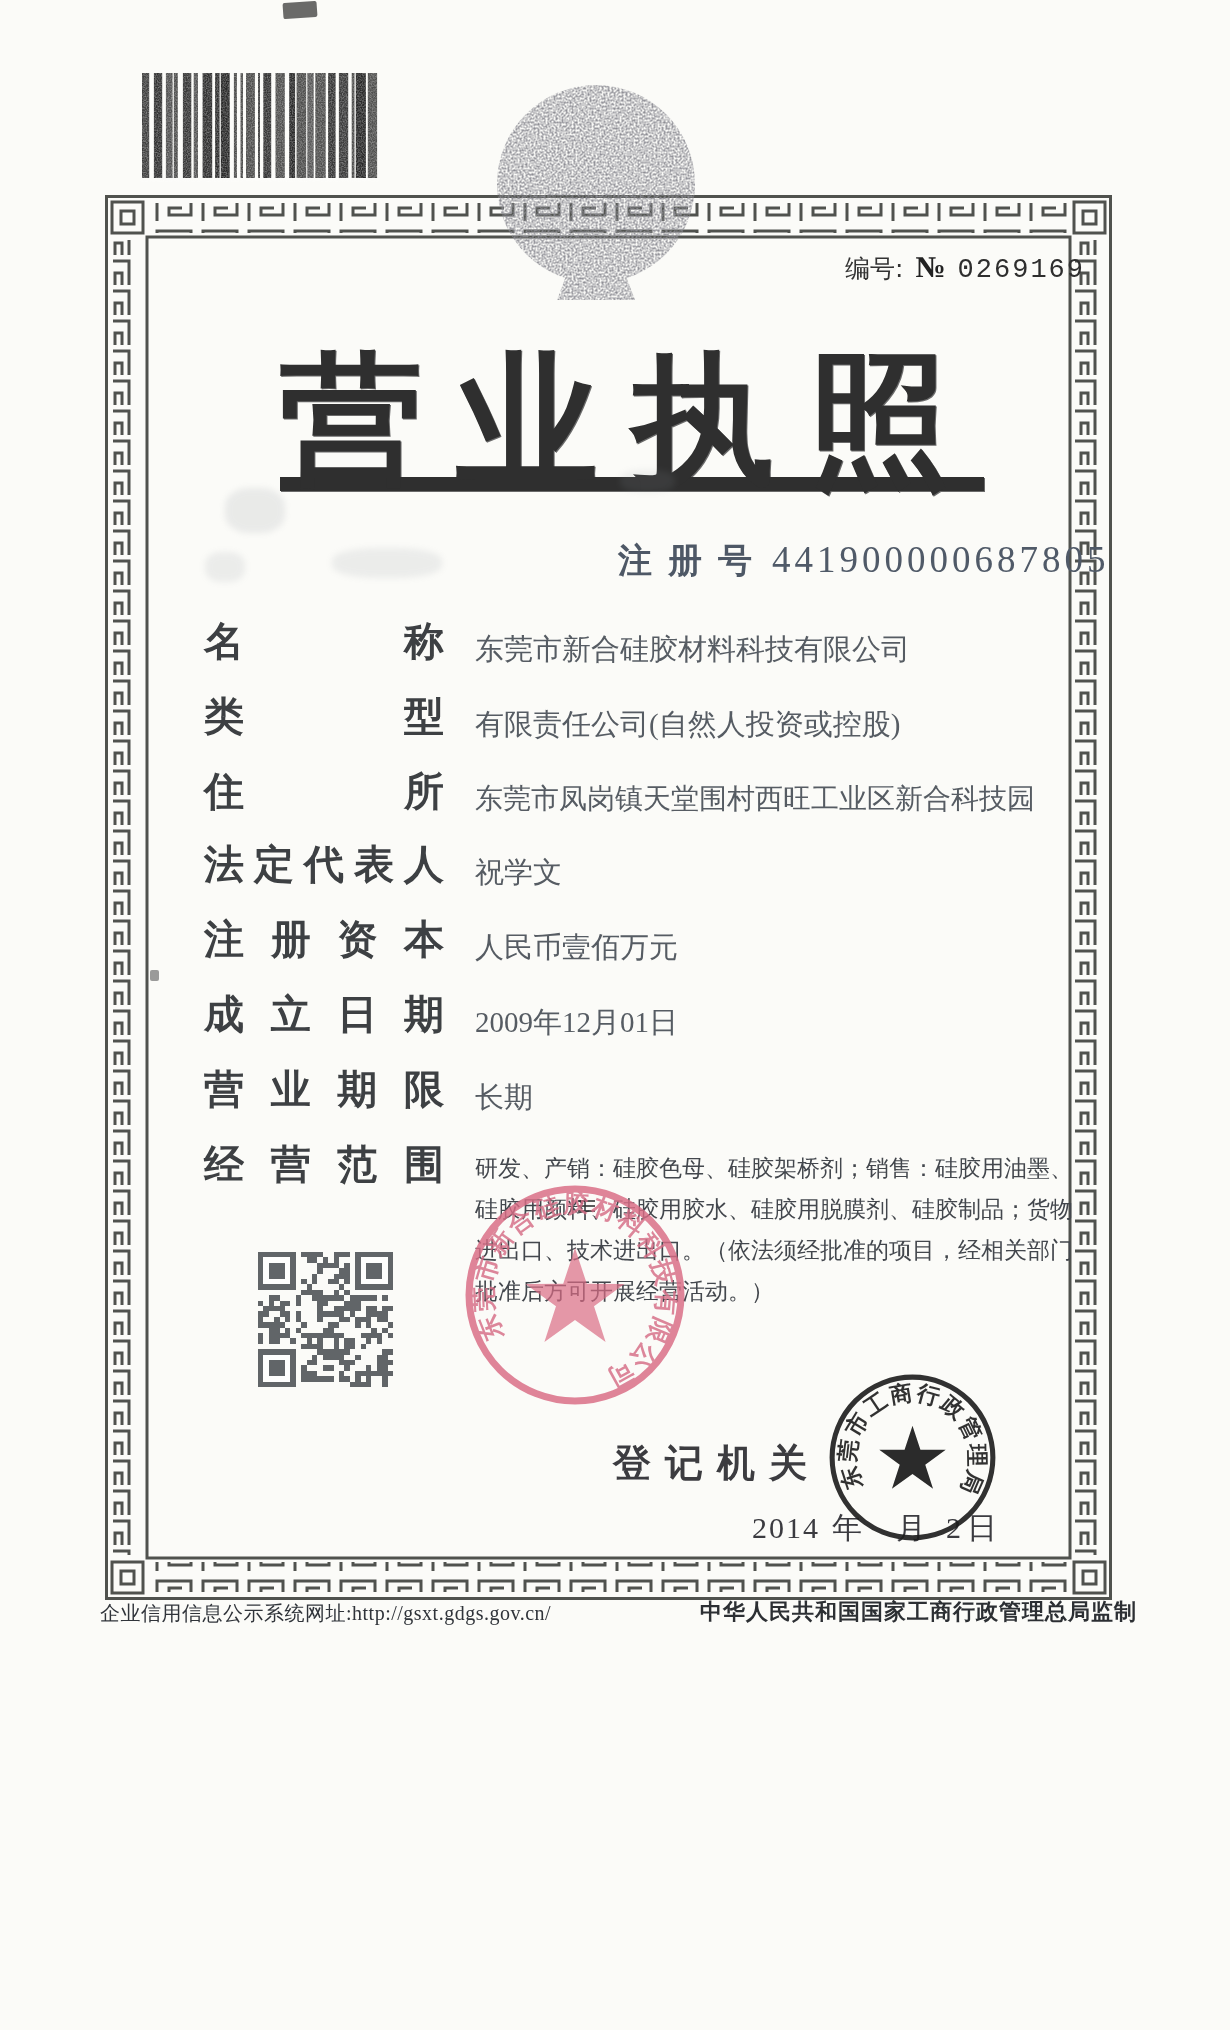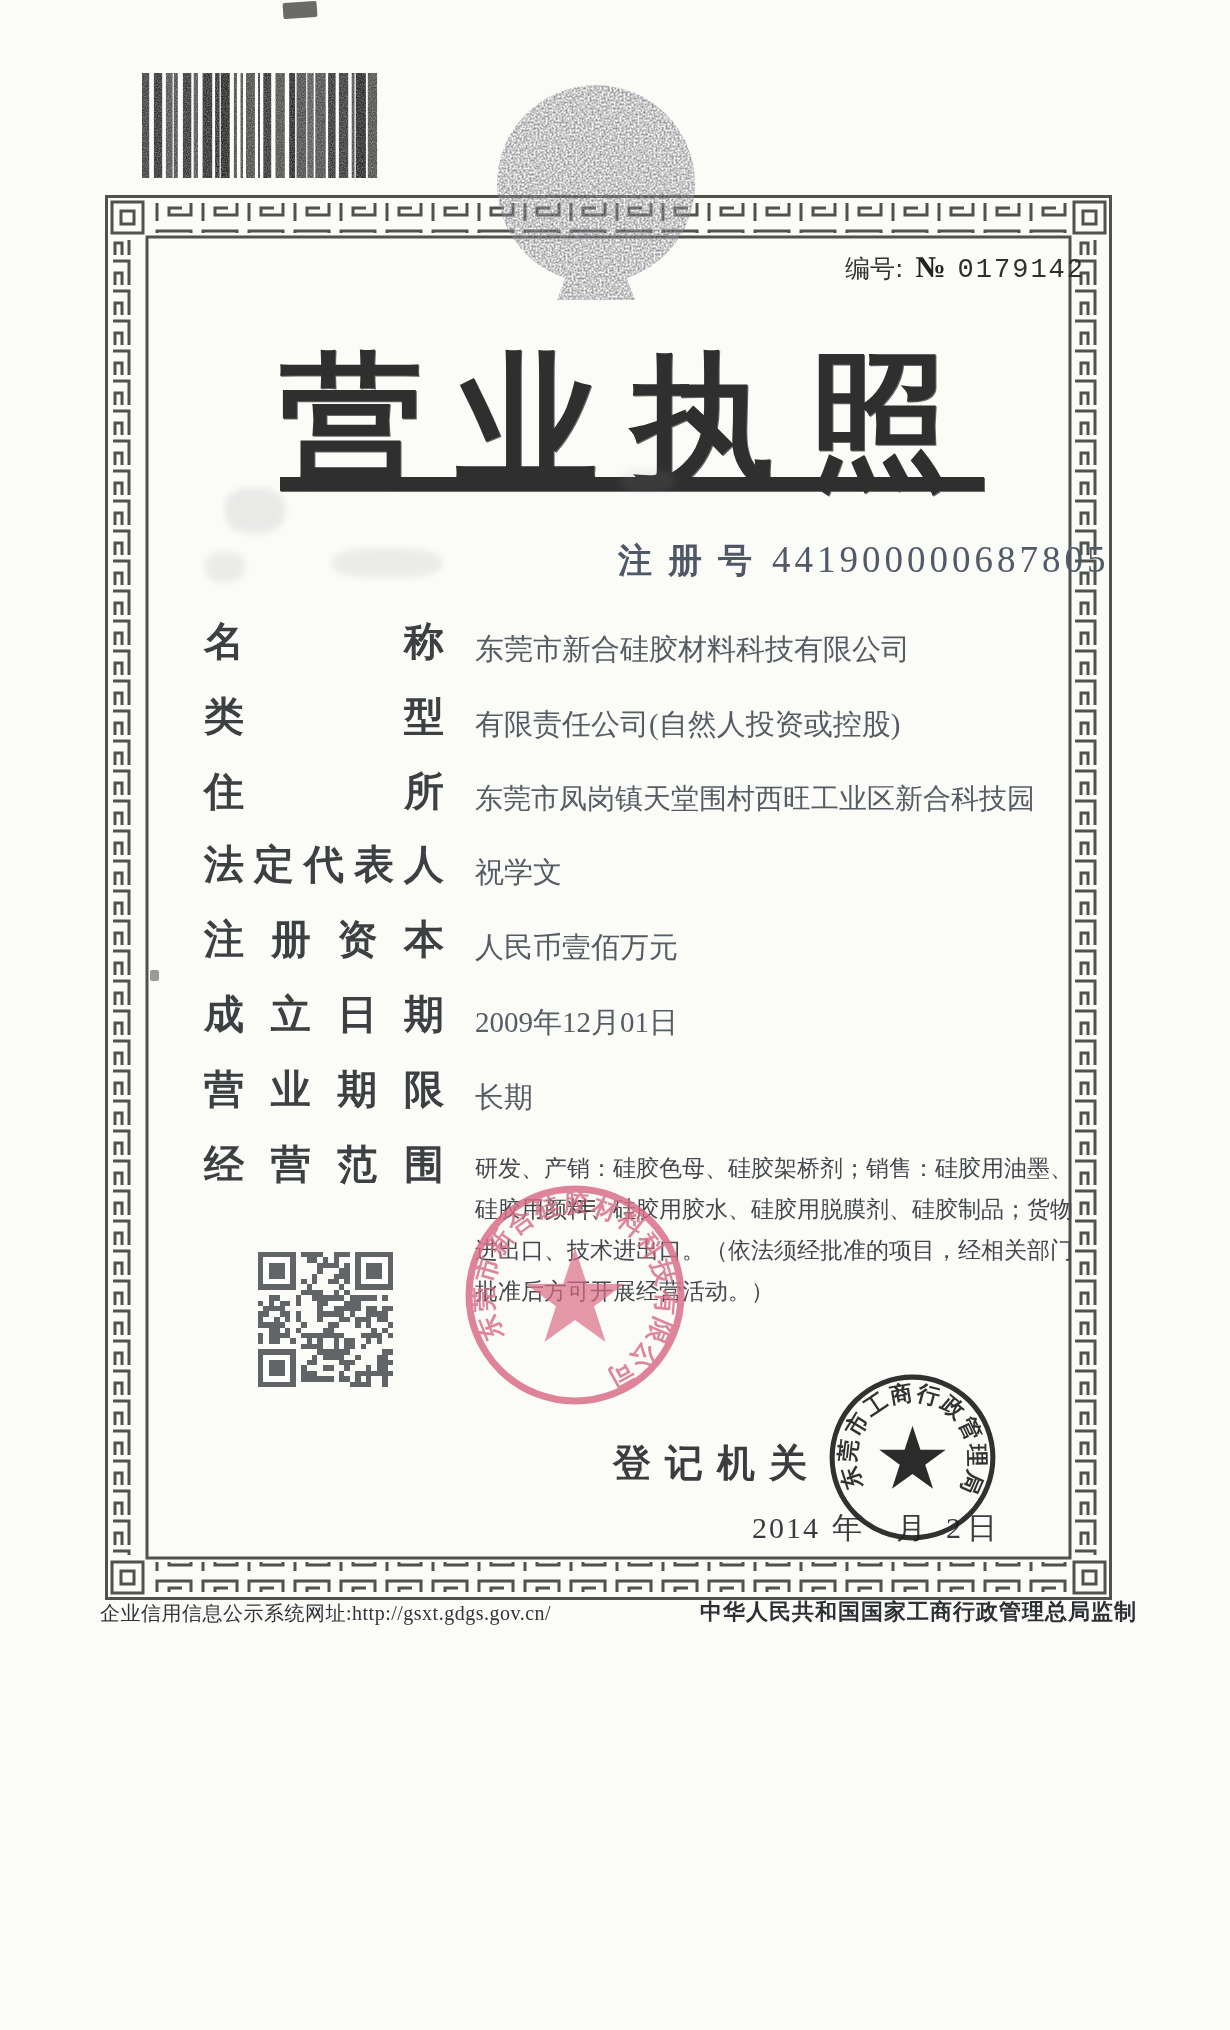--- a/index.html
+++ b/index.html
@@ -132,21 +132,21 @@
         <rect x="211.7" y="3" width="2.8" height="105" fill="#262626" opacity="0.82"></rect>
         <rect x="215.8" y="3" width="10.1" height="105" fill="#262626" opacity="0.99"></rect>
         <rect x="227.8" y="3" width="9.3" height="105" fill="#262626" opacity="0.81"></rect>
       </g>
     <rect width="240" height="112" filter="url(#bgrain)" opacity="0.5"></rect>
   </svg>
 
   <div class="abs serial">
     <span class="lbl">编号:</span>
     <span class="no">№</span>
-    <span class="num">0179142</span>
+    <span class="num">0269169</span>
   </div>
 
   <div class="abs title">营业执照</div>
 
   <div class="abs regline">
     <span class="reg-label">注册号</span>
     <span class="reg-num">441900000687805</span>
   </div>
 
   <div class="abs rows">

